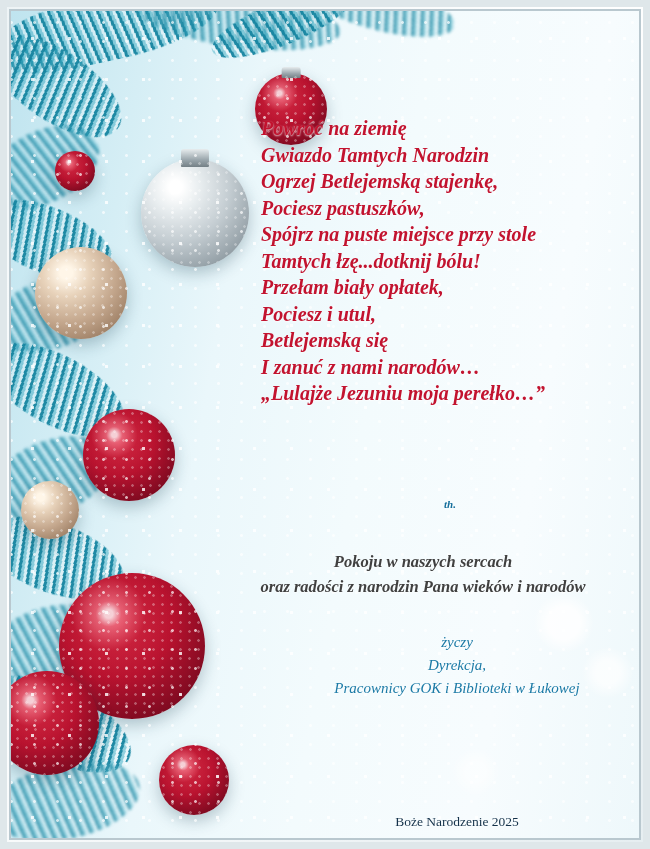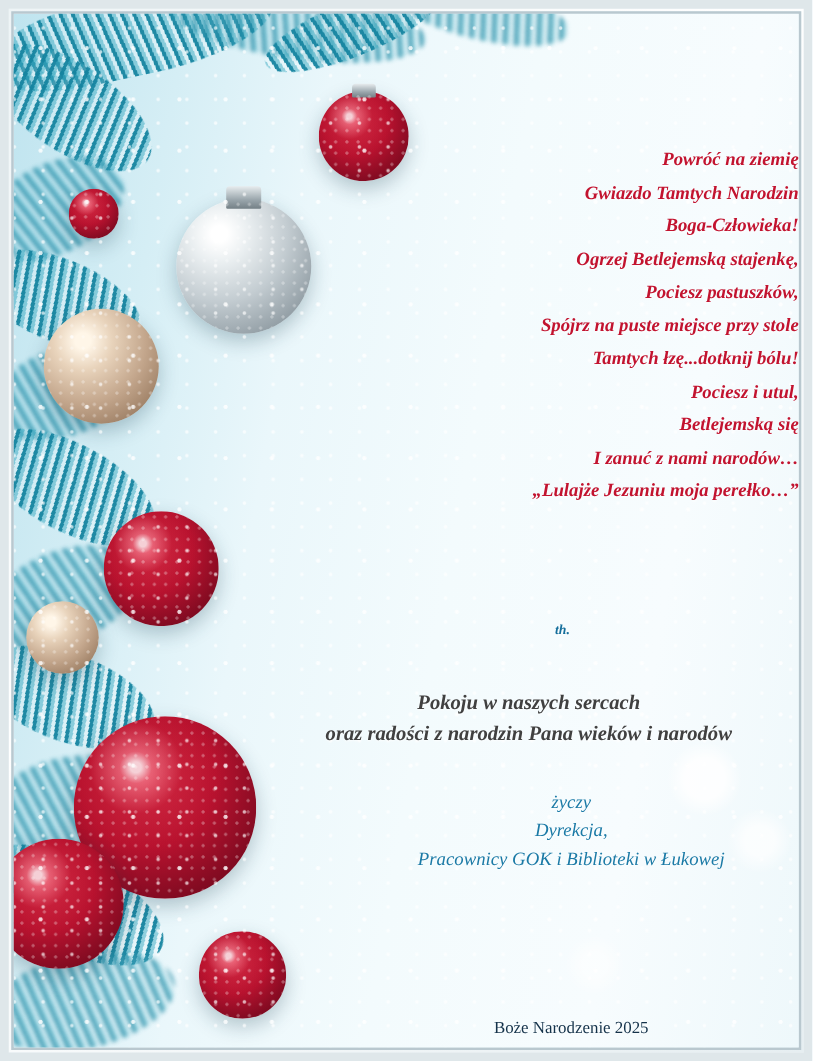--- a/index.html
+++ b/index.html
@@ -121,26 +121,26 @@
   
   #text-layer {
     position: absolute;
     inset: 0;
   }
   .poem {
     position: absolute;
     left: 250px;
     top: 104px;
     width: 378px;
-    text-align: right;
+    text-align: left;
     color: #c2132f;
     font-family: "Liberation Serif", serif;
     font-style: italic;
     font-weight: bold;
-    font-size: 15px;
+    font-size: 20px;
     line-height: 26.5px;
     text-shadow: 0 1px 2px rgba(255,255,255,.85);
   }
   .signature {
     position: absolute;
     left: 250px;
     top: 487px;
     width: 378px;
     text-align: center;
     color: #156f9c;
@@ -255,25 +255,25 @@
       </div>
 
       <div class="snow"></div>
     </div>
 
     <div id="text-layer">
 
       <div class="poem">
         <div>Powróć na ziemię</div>
         <div>Gwiazdo Tamtych Narodzin</div>
-        <div>Boga-Człowieka!</div>
         <div>Ogrzej  Betlejemską stajenkę,</div>
         <div>Pociesz pastuszków,</div>
         <div>Spójrz na puste miejsce przy stole</div>
         <div>Tamtych łzę...dotknij bólu!</div>
+        <div>Przełam biały opłatek,</div>
         <div>Pociesz i utul,</div>
         <div>Betlejemską się</div>
         <div>I zanuć z nami narodów…</div>
         <div>„Lulajże Jezuniu moja perełko…”</div>
       </div>
 
       <div class="signature">th.</div>
 
       <div class="wish">
         <div>Pokoju w naszych sercach</div>

